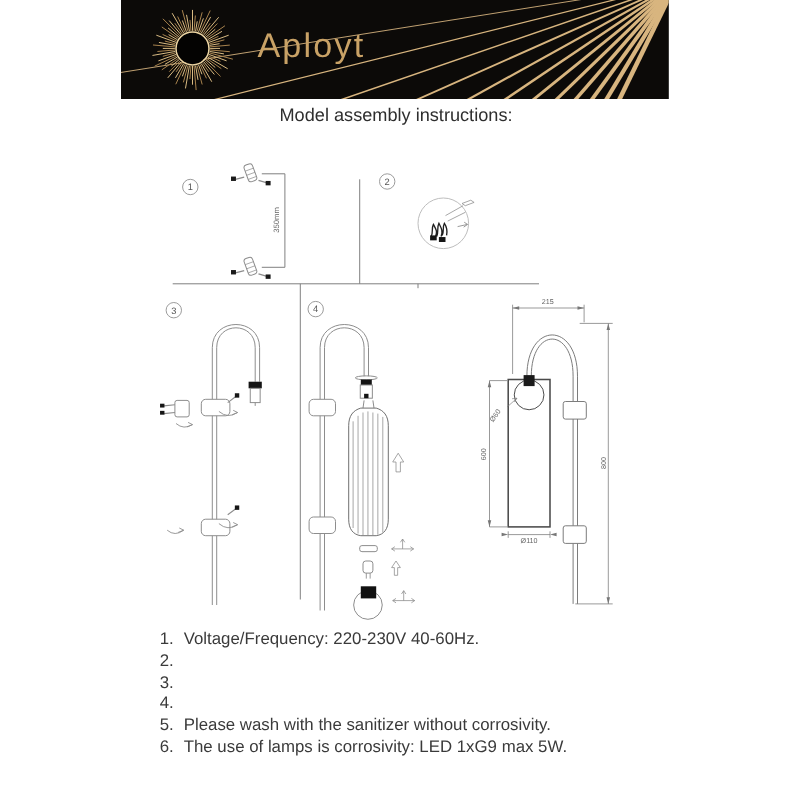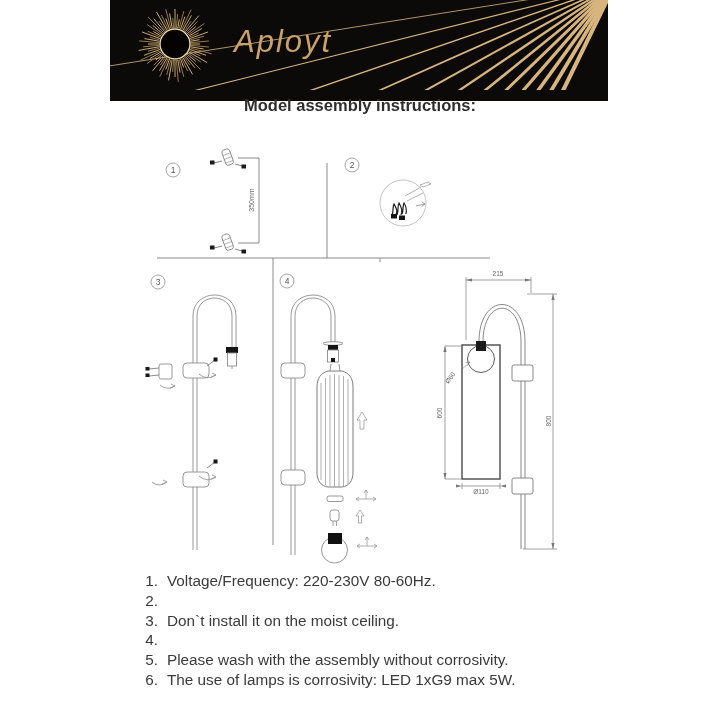--- a/index.html
+++ b/index.html
@@ -1,32 +1,32 @@
 <!DOCTYPE html>
 <html><head>
 <meta charset="utf-8">
 <style>
   html,body{margin:0;padding:0;}
   body{
     width:720px;height:720px;background:#ffffff;position:relative;
     font-family:"Liberation Sans",sans-serif;overflow:hidden;
   }
   .banner{
-    position:absolute;left:110px;top:0;width:498px;height:101px;
-    background:#0c0a08;overflow:hidden;font-style:italic;
+    position:absolute;left:110px;top:0;width:498px;height:90px;
+    background:#0c0a08;overflow:hidden;
   }
   .logo-svg{position:absolute;left:24px;top:3px;}
   .brand-name{
     position:absolute;left:124px;top:24px;
     font-size:31px;letter-spacing:2px;color:#c9a266;font-weight:400;
   }
   .fan-svg{position:absolute;left:0;top:0;}
   .title-block{
     position:absolute;top:95px;left:0;width:720px;text-align:center;
-    font-size:16.5px;line-height:20px;font-weight:700;color:#2e2e2e;
+    font-size:16.5px;line-height:20px;font-weight:400;color:#2e2e2e;
   }
   .diagram-svg{position:absolute;left:0;top:135px;}
   .instructions{
     position:absolute;left:138px;top:571px;margin:0;padding:0;list-style:none;
     font-size:15.3px;line-height:19.8px;color:#3a3a3a;font-weight:500;
   }
   .instructions li{display:flex;}
   .instructions .num{width:20px;text-align:right;margin-right:9px;flex:none;}
 </style>
 </head>
@@ -265,33 +265,32 @@
       <path d="M462 351 H500 M462 348 v6 M500 348 v6" stroke-width="0.7"></path>
       <path d="M462 351 l-6 -1.6 v3.2 z M500 351 l6 -1.6 v3.2 z" fill="#777" stroke="none"></path>
       <text x="481" y="359" text-anchor="middle" font-size="6.5" fill="#666" stroke="none">Ø110</text>
     </g>
   </g>
 </svg>
 
 <ol class="instructions">
   <li>
     <span class="num">1.</span>
-    <span class="txt">Voltage/Frequency: 220-230V 80-60Hz.</span>
+    <span class="txt">Voltage/Frequency: 220-230V 40-60Hz.</span>
   </li>
   <li>
     <span class="num">2.</span>
   </li>
   <li>
     <span class="num">3.</span>
-    <span class="txt">Don`t install it on the moist ceiling.</span>
   </li>
   <li>
     <span class="num">4.</span>
   </li>
   <li>
     <span class="num">5.</span>
-    <span class="txt">Please wash with the assembly without corrosivity.</span>
+    <span class="txt">Please wash with the sanitizer without corrosivity.</span>
   </li>
   <li>
     <span class="num">6.</span>
     <span class="txt">The use of lamps is corrosivity: LED 1xG9 max 5W.</span>
   </li>
 </ol>
 
 </body></html>

